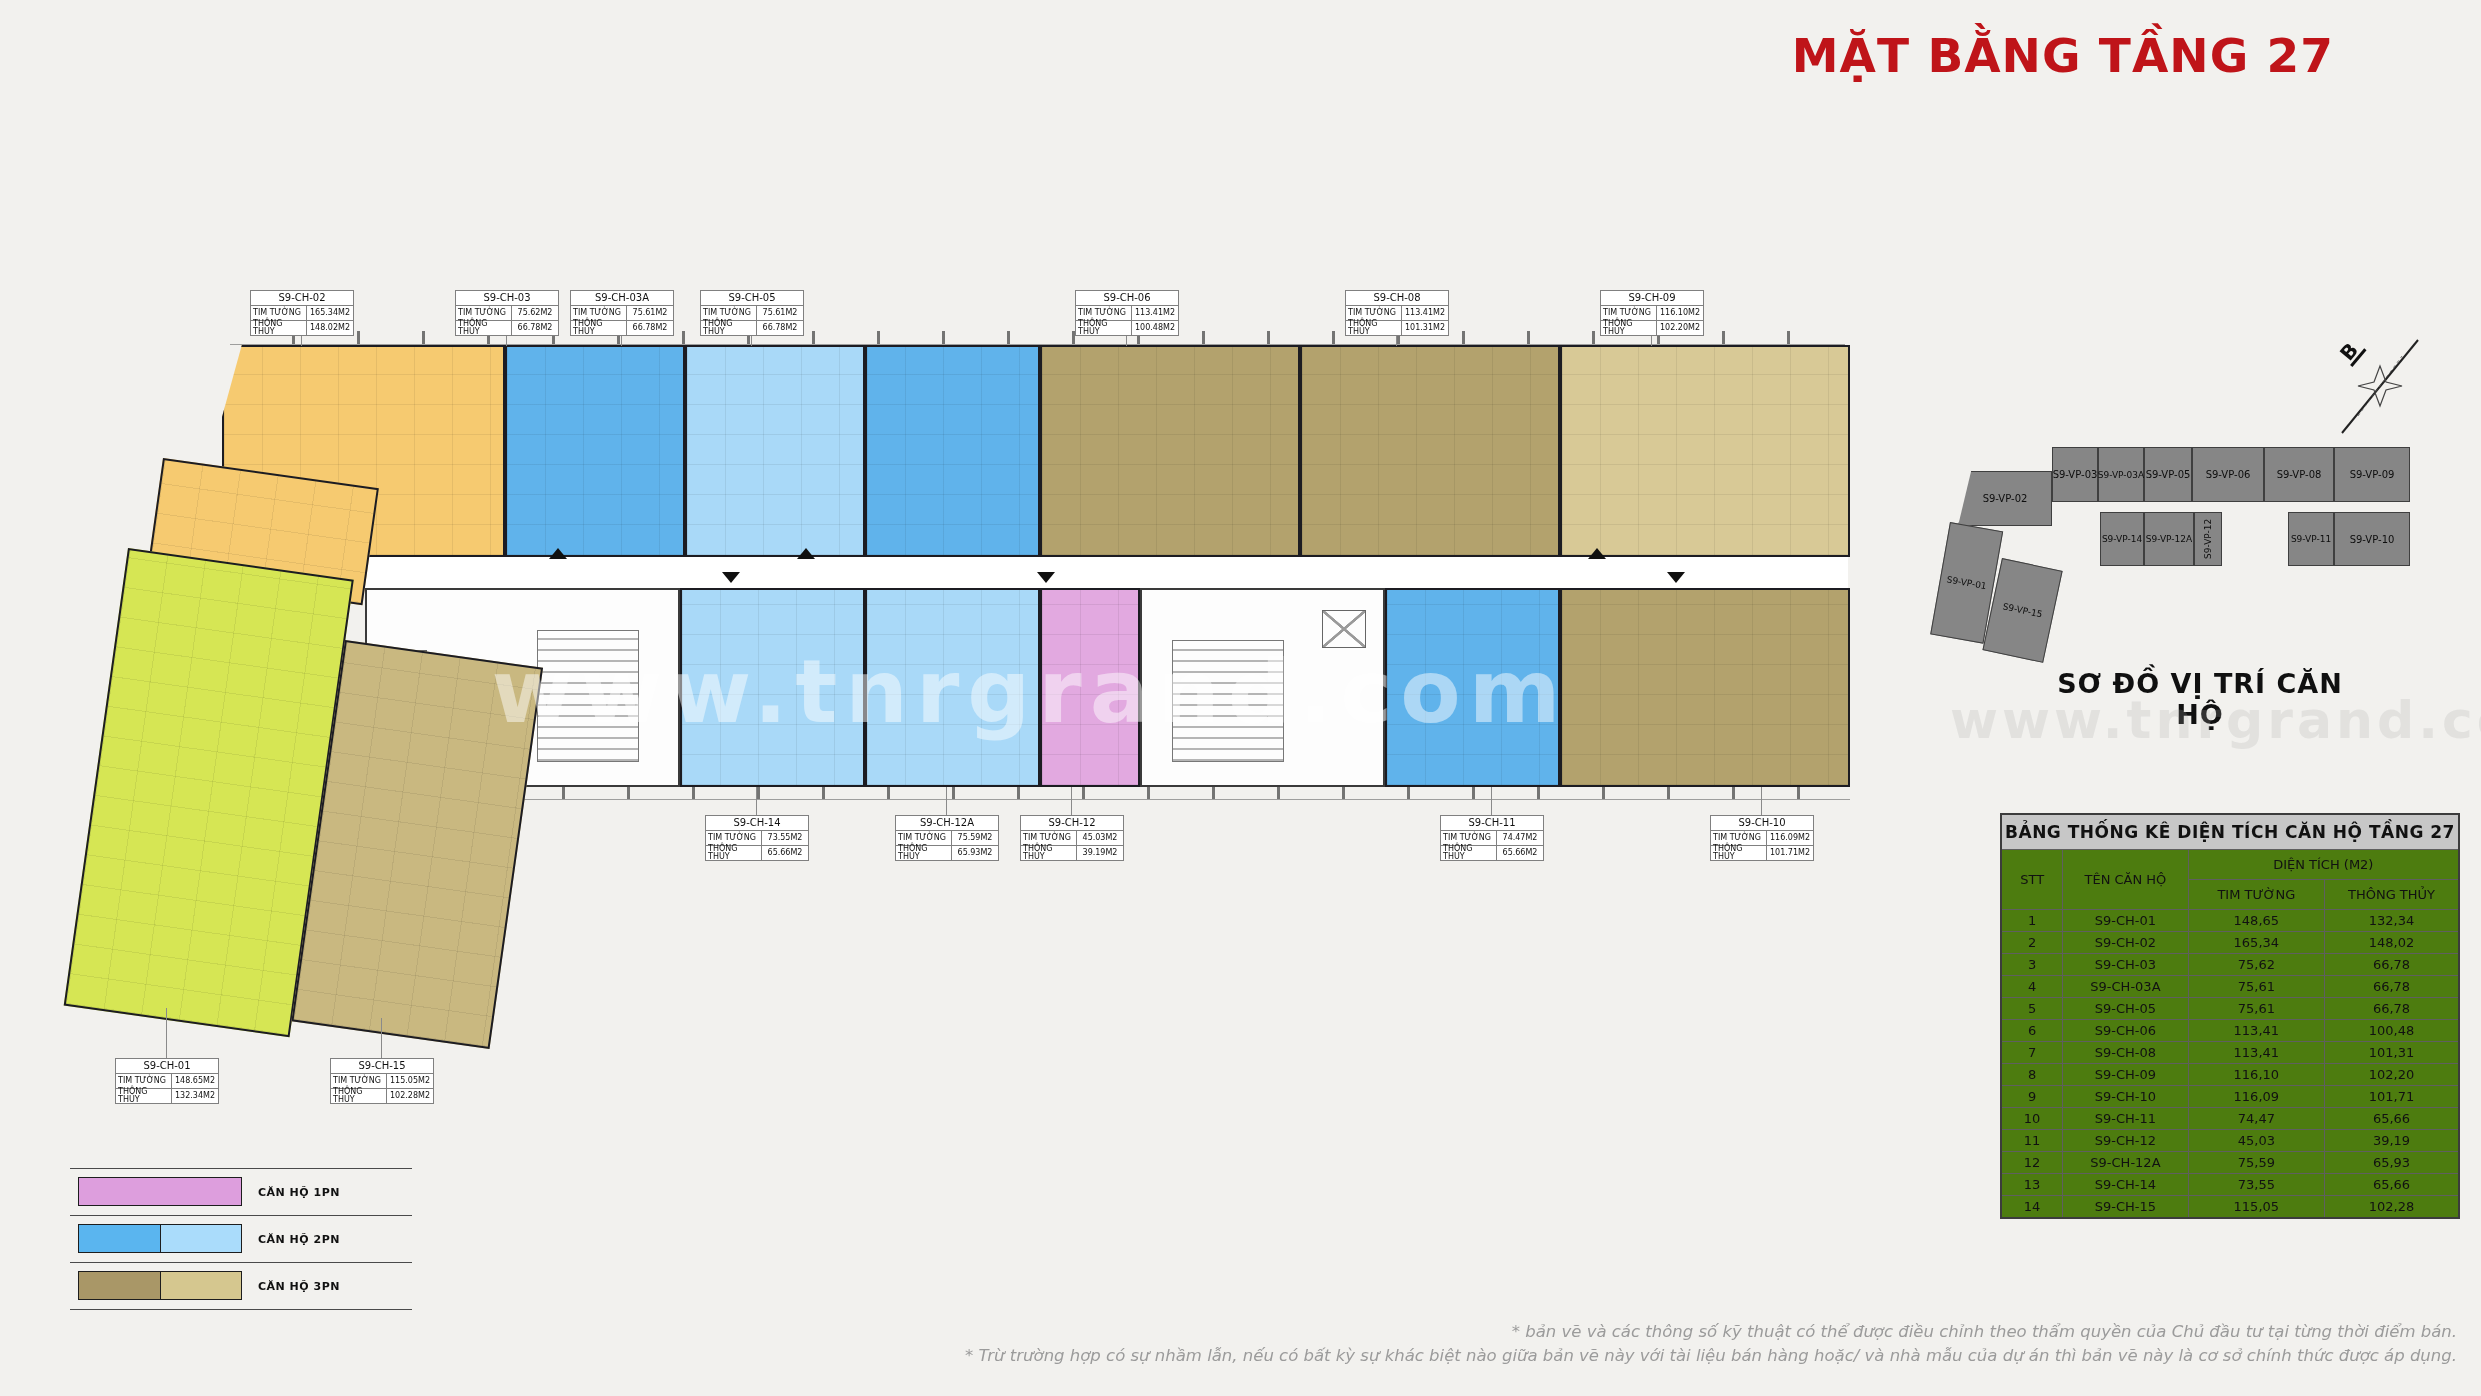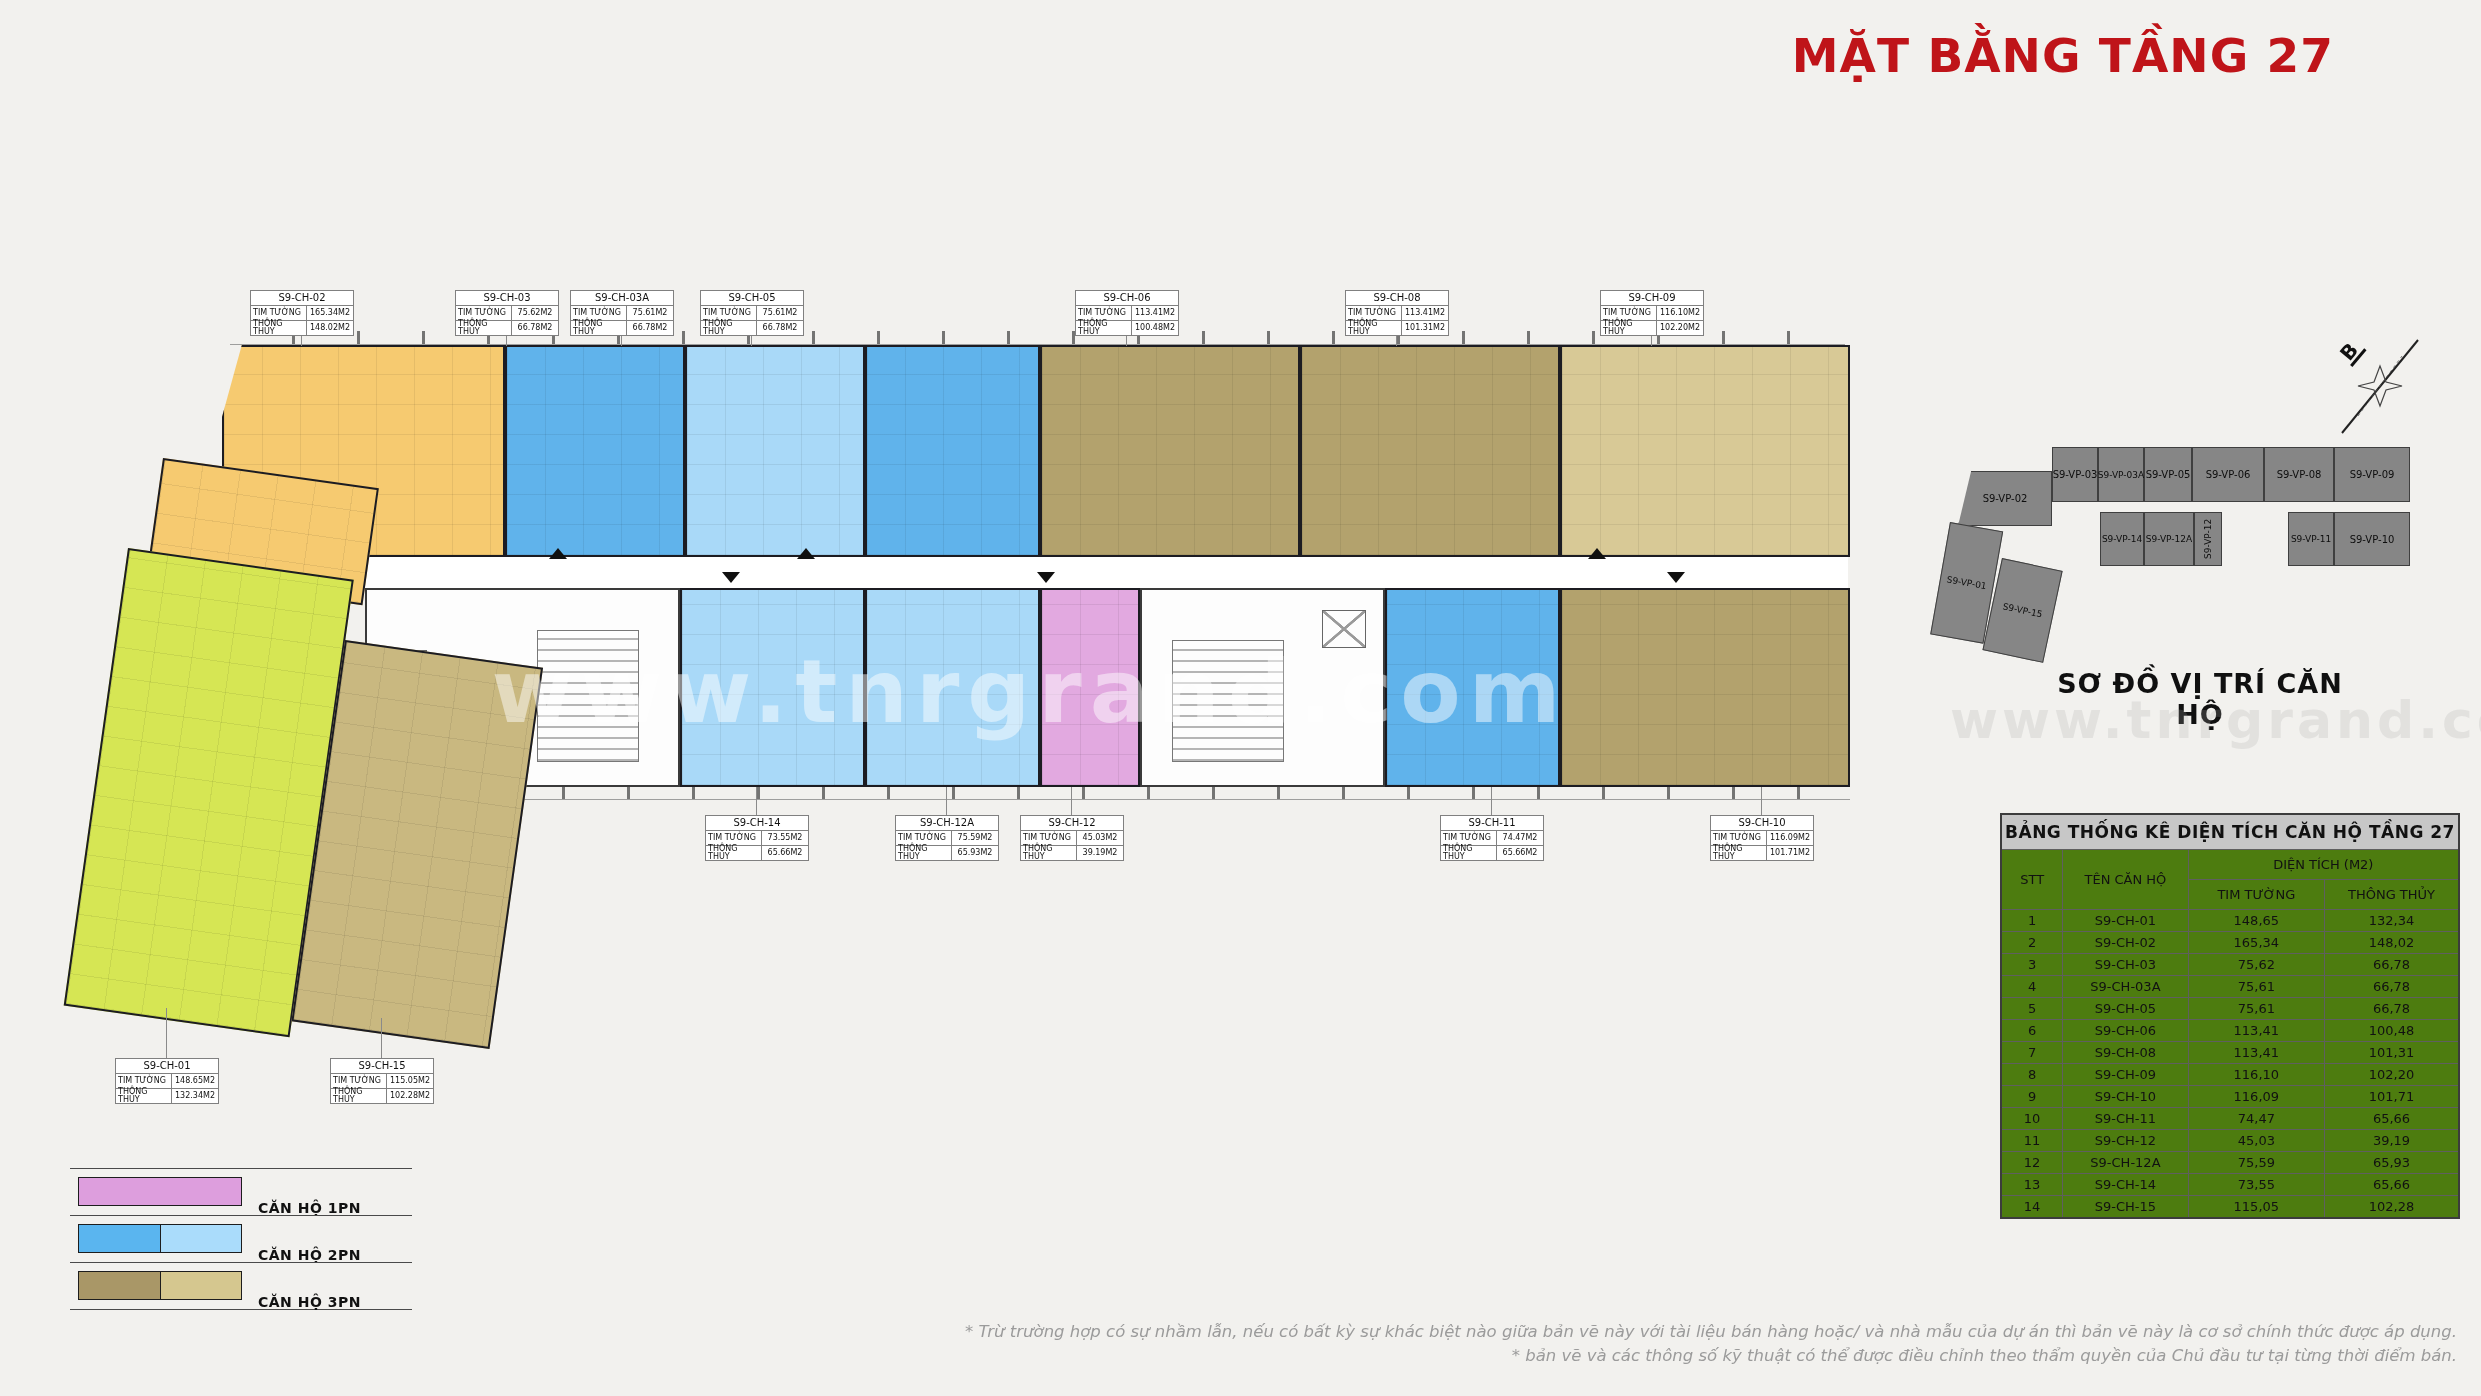--- a/index.html
+++ b/index.html
@@ -60,22 +60,22 @@
   .stat{border:2px solid #3c3c3c;}
 
   
   .legend{position:absolute;left:70px;top:1168px;width:342px;}
   .lg-row{position:relative;height:46px;border-top:1.6px solid #4a4a4a;}
   .lg-row:last-child{border-bottom:1.6px solid #4a4a4a;}
   .lg-sw{position:absolute;left:8px;top:8px;width:164px;height:29px;border:1.6px solid #1d1d1d;
          display:flex;box-sizing:border-box;}
   .lg-sw div{flex:1;border-right:1.6px solid #1d1d1d;}
   .lg-sw div:last-child{border-right:none;}
-  .lg-label{position:absolute;left:188px;top:16px;height:100%;display:flex;align-items:center;
-            font-weight:800;font-size:14px;letter-spacing:.5px;}
+  .lg-label{position:absolute;left:188px;top:0;height:100%;display:flex;align-items:center;
+            font-weight:800;font-size:11px;letter-spacing:.5px;}
 
   
   .footnotes{position:absolute;right:24px;top:1320px;text-align:right;font-style:italic;
              color:#9b9b9b;font-size:16.5px;line-height:1.45;}
 </style>
 </head>
 <body>
 
 <div class="page">
 
@@ -463,17 +463,17 @@
     <div class="lg-row">
       <div class="lg-sw">
           <div style="background:#a99767;"></div>
           <div style="background:#d5c78f;"></div>
         </div>
       <div class="lg-label">CĂN HỘ 3PN</div>
     </div>
   </div>
 
   <div class="footnotes">
+    <div>* bản vẽ và các thông số kỹ thuật có thể được điều chỉnh theo thẩm quyền của Chủ đầu tư tại từng thời điểm bán.</div>
     <div>* Trừ trường hợp có sự nhầm lẫn, nếu có bất kỳ sự khác biệt nào giữa bản vẽ này với tài liệu bán hàng hoặc/ và nhà mẫu của dự án thì bản vẽ này là cơ sở chính thức được áp dụng.</div>
-    <div>* bản vẽ và các thông số kỹ thuật có thể được điều chỉnh theo thẩm quyền của Chủ đầu tư tại từng thời điểm bán.</div>
   </div>
 
 </div>
 
 </body></html>

